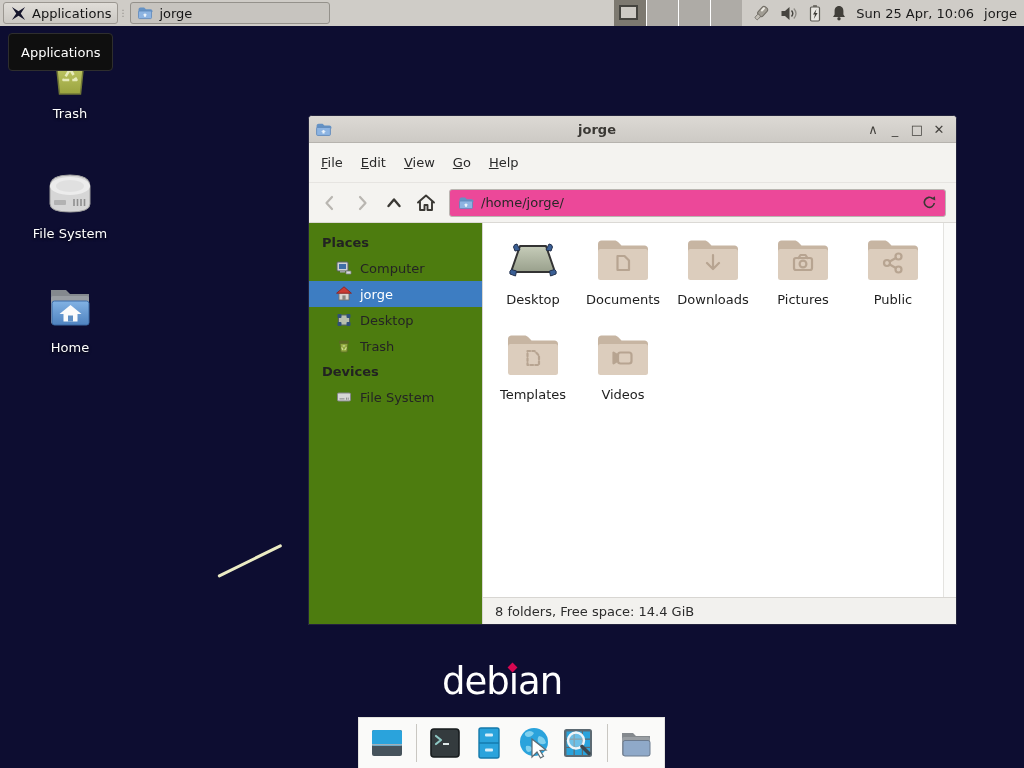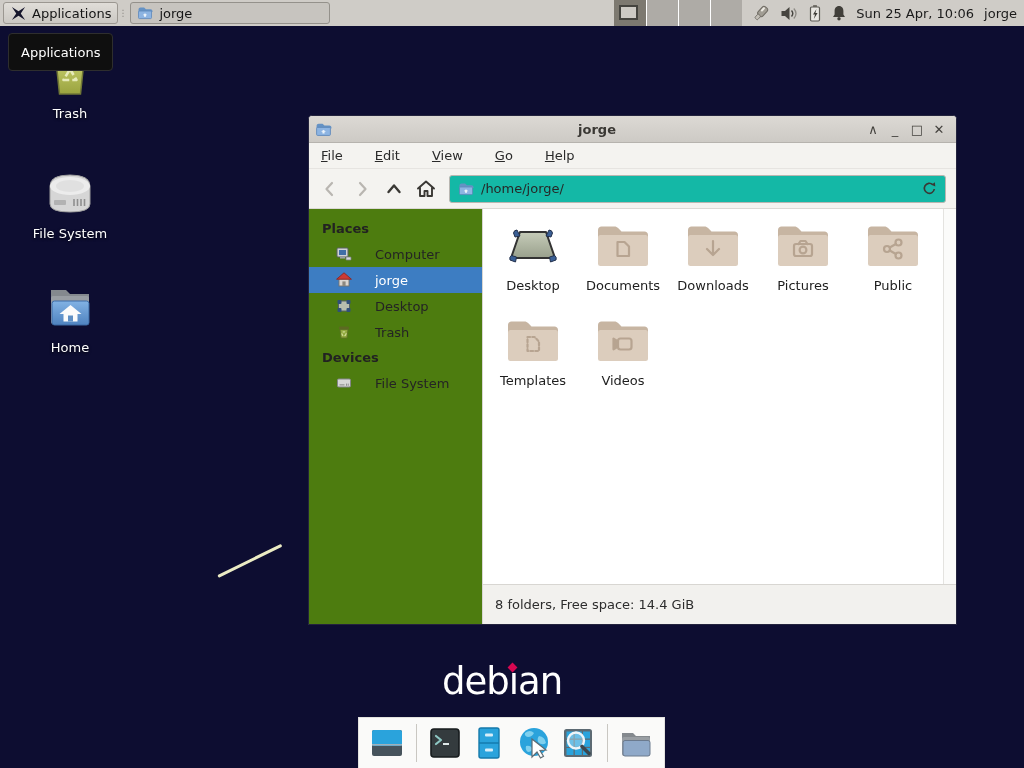--- a/index.html
+++ b/index.html
@@ -58,45 +58,45 @@
   .win { position:absolute; left:308px; top:115px; width:649px; height:510px;
          background:#f4f3f0; border:1px solid #23233d; border-radius:4px 4px 0 0;
          display:flex; flex-direction:column; z-index:20; }
   .titlebar { height:27px; display:flex; align-items:center; padding:0 6px;
               background:linear-gradient(#dcd9d4,#cdcac5); border-bottom:1px solid #b6b3ae;
               border-radius:3px 3px 0 0; }
   .title { flex:1; text-align:center; font-weight:bold; color:#3a3834; }
   .win-ctrls { display:flex; }
   .win-ctrl { width:22px; height:22px; display:flex; align-items:center; justify-content:center;
               color:#44423e; font-size:13px; }
-  .menubar { height:26px; display:flex; align-items:center; padding:0 4px; gap:16px;
+  .menubar { height:40px; display:flex; align-items:center; padding:0 4px; gap:2px;
              background:#f4f3f0; border-bottom:1px solid #e6e4e1; }
   .menu-item { padding:3px 8px; color:#2a2a2a; }
   .menu-item .mn { display:inline-block; }
   .menu-item .mn::first-letter { text-decoration:underline; }
   .toolbar { height:40px; display:flex; align-items:center; padding:0 6px; gap:2px;
              background:#f4f3f0; border-bottom:1px solid #dbd9d5; }
   .tool-btn { width:30px; height:30px; display:flex; align-items:center; justify-content:center; }
-  .pathbar { flex:1; height:28px; margin:0 4px 0 6px; background:#14b8a6;
+  .pathbar { flex:1; height:28px; margin:0 4px 0 6px; background:#ec4899;
              border:1px solid #b9b6b1; border-radius:3px;
              display:flex; align-items:center; gap:7px; padding:0 8px; color:#272727; }
   .pathbar .spacer { flex:1; }
   .content { flex:1; display:flex; min-height:0; background:#fff; }
   .sidebar { width:174px; background:#4d7c0f; border-right:1px solid #d8d6d2; padding-top:7px; }
   .side-header { font-weight:bold; color:#222; padding:5px 10px 5px 13px; }
-  .side-item { display:flex; align-items:center; gap:23px; padding:4px 6px 4px 27px; color:#242424; height:26px; }
+  .side-item { display:flex; align-items:center; gap:8px; padding:4px 6px 4px 27px; color:#242424; height:26px; }
   .side-item.selected { background:#3d7dc2; color:#fff; }
   .main-col { flex:1; display:flex; flex-direction:column; min-width:0; }
   .files-wrap { flex:1; display:flex; min-height:0; }
   .files { flex:1; padding:9px 0 0 5px; display:grid;
            grid-template-columns:repeat(5,90px); grid-auto-rows:95px; align-content:start; }
   .file-cell { display:flex; flex-direction:column; align-items:center; padding-top:5px; gap:9px; }
   .file-cell .lbl { color:#1e1e1e; }
   .vscroll { width:13px; border-left:1px solid #e4e3e0; background:#fbfbfa; }
-  .statusbar { height:40px; border-top:1px solid #d8d6d2; background:#f2f1ee;
+  .statusbar { height:27px; border-top:1px solid #d8d6d2; background:#f2f1ee;
                display:flex; align-items:center; padding:0 12px; color:#2d2d2d; }
   svg { display:block; }
 </style>
 </head>
 <body>
 
 <div class="screen">
 
   <div class="panel">
     <div class="panel-btn">

